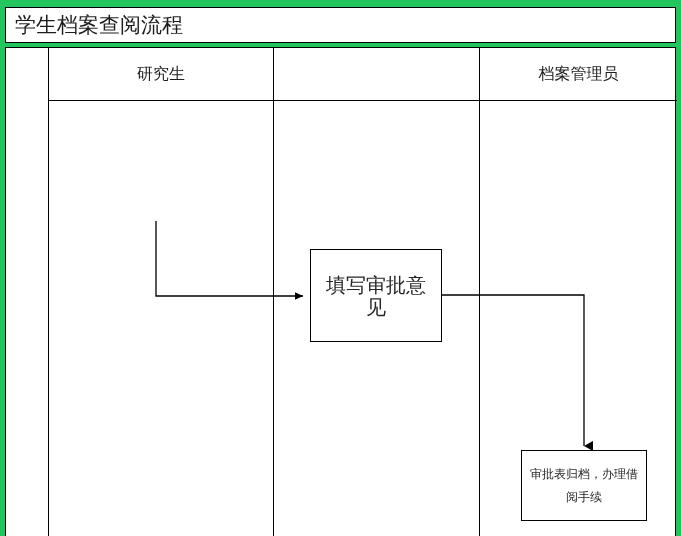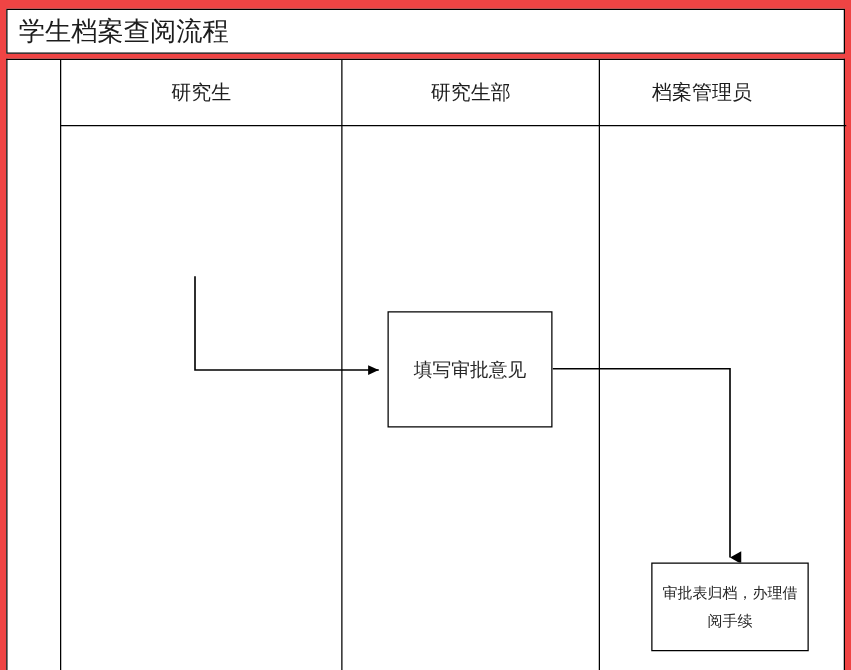--- a/index.html
+++ b/index.html
@@ -12,21 +12,21 @@
     height: 536px;
     overflow: hidden;
     font-family: "DejaVu Serif", "Liberation Serif", serif;
     color: #1a1a1a;
   }
 
   #canvas {
     position: relative;
     width: 681px;
     height: 536px;
-    background: #ef4444;
+    background: #22c55e;
   }
 
   
   .title-box {
     position: absolute;
     left: 5px;
     top: 7px;
     width: 671px;
     height: 36px;
     border: 1px solid #000000;
@@ -85,21 +85,21 @@
     top: 10px;
     height: 32px;
     line-height: 32px;
     text-align: center;
     font-size: 16px;
     color: #1c1c1c;
     white-space: nowrap;
   }
   .lane-head.h1 { left: 43px;  width: 224px; }
   .lane-head.h2 { left: 268px; width: 205px; }
-  .lane-head.h3 { left: 457px; width: 197px; }
+  .lane-head.h3 { left: 474px; width: 197px; }
 
   
   .node {
     position: absolute;
     border: 1px solid #000000;
     box-sizing: border-box;
     background: #ffffff;
     display: flex;
     align-items: center;
     justify-content: center;
@@ -120,21 +120,21 @@
     width: 160px;
     height: 102px;
     font-size: 13.5px;
     line-height: 21px;
   }
   #node-approve {
     left: 310px;
     top: 249px;
     width: 132px;
     height: 93px;
-    font-size: 15px;
+    font-size: 20px;
     line-height: 22px;
   }
   #node-archive {
     left: 521px;
     top: 450px;
     width: 126px;
     height: 71px;
     font-size: 12px;
     line-height: 23px;
   }
@@ -161,21 +161,20 @@
 
   <div class="lane-table">
 
     <div class="vline c1"></div>
     <div class="vline c2"></div>
     <div class="vline c3"></div>
 
     <div class="hline-header"></div>
 
     <div class="lane-head h1">研究生</div>
-    <div class="lane-head h2">研究生部</div>
     <div class="lane-head h3">档案管理员</div>
   </div>
 
   <svg id="connectors" viewBox="0 0 681 536" width="681" height="536" xmlns="http://www.w3.org/2000/svg">
     <defs>
       <marker id="arrow-r" markerWidth="9" markerHeight="9" refX="8.5" refY="4.5" orient="auto" markerUnits="userSpaceOnUse">
         <path d="M0,0.6 L8.5,4.5 L0,8.4 z" fill="#000000"></path>
       </marker>
       <marker id="arrow-d" markerWidth="11" markerHeight="10" refX="5.5" refY="9.5" orient="auto" markerUnits="userSpaceOnUse">
         <path d="M0.4,0.5 L10.6,0.5 L5.5,9.5 z" fill="#000000"></path>

